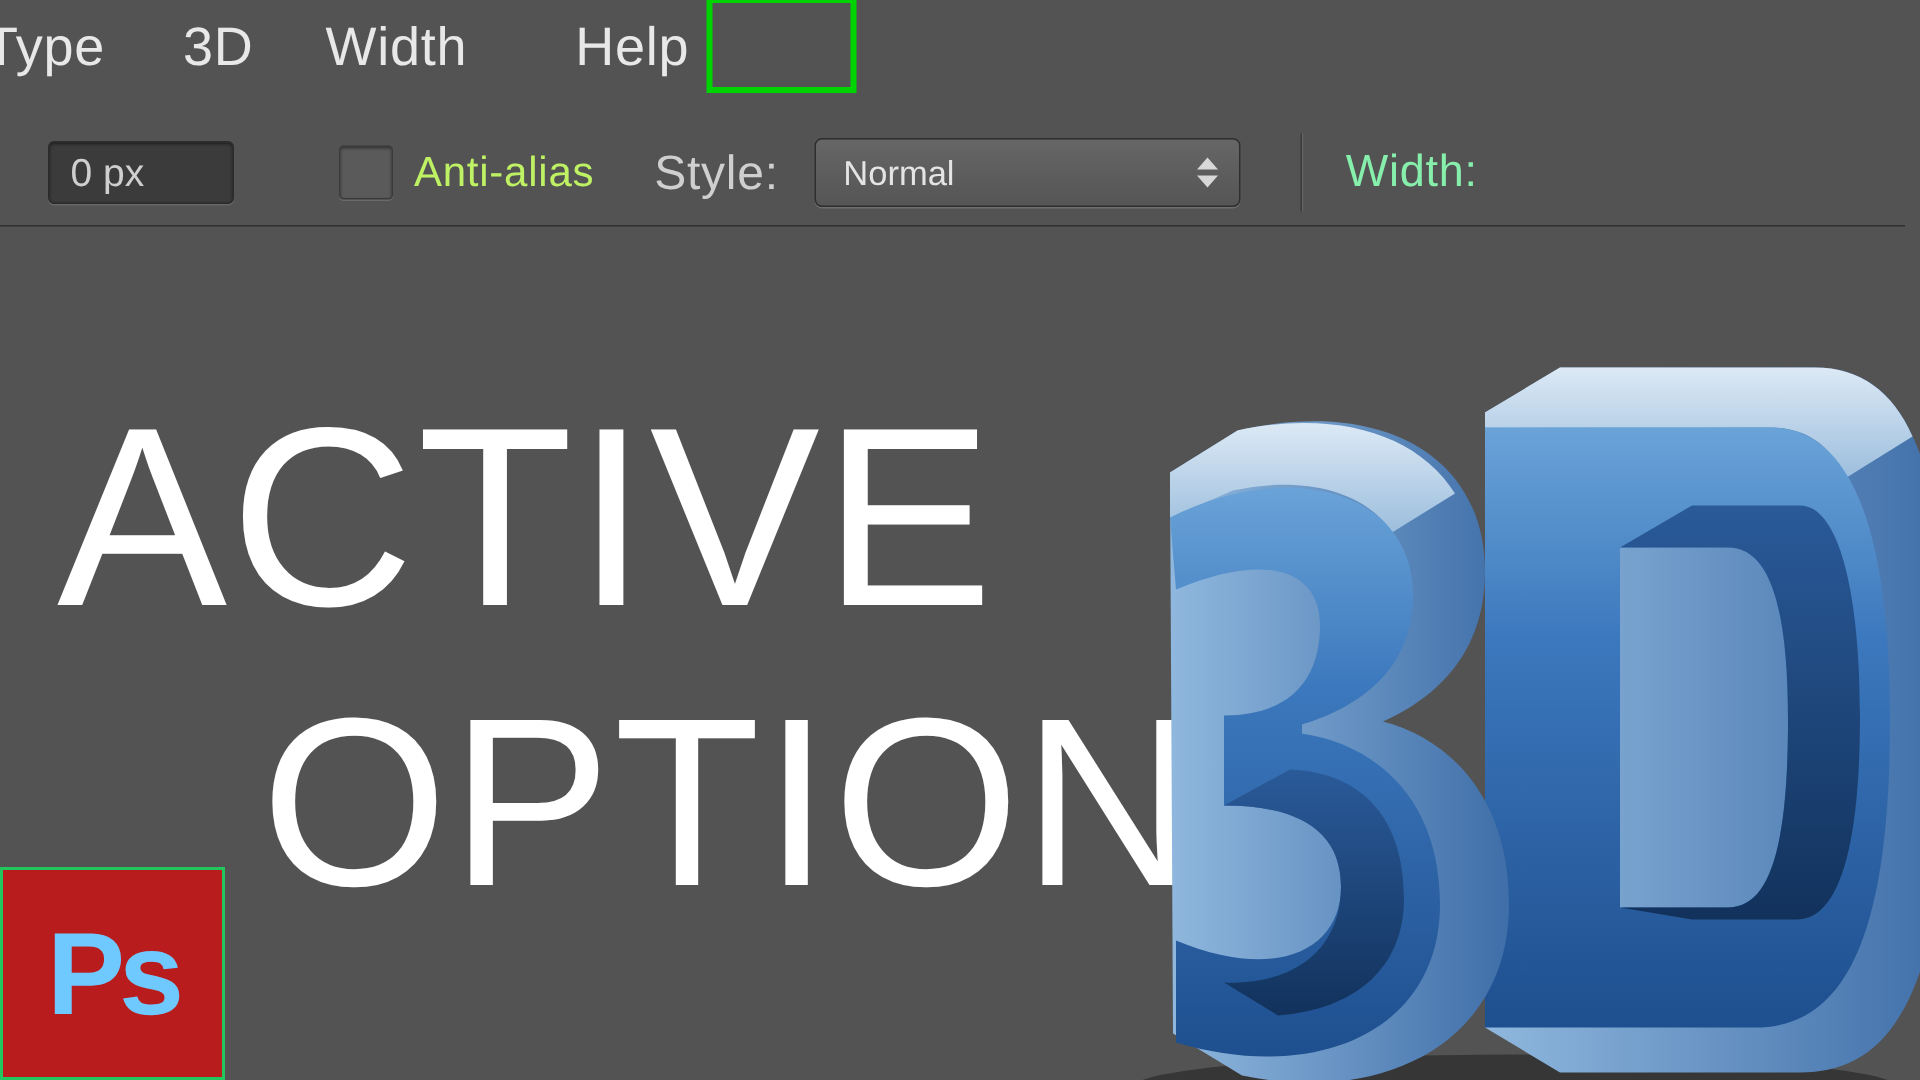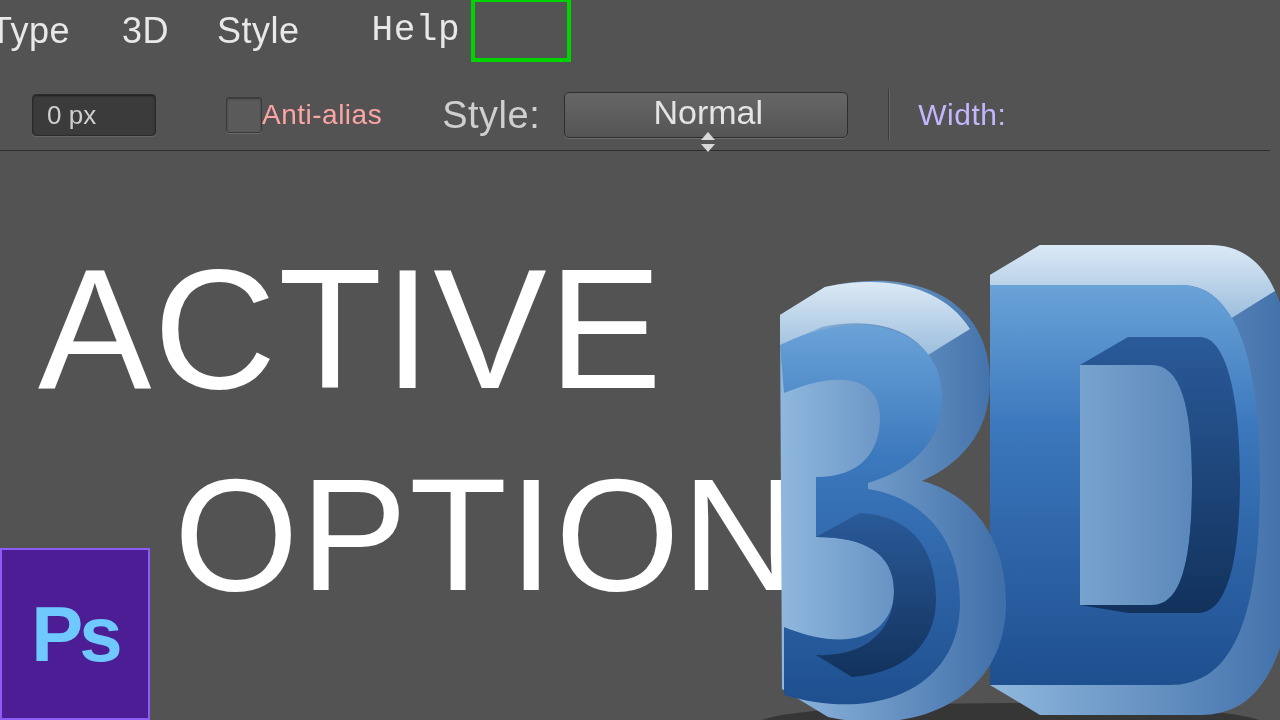--- a/index.html
+++ b/index.html
@@ -6,55 +6,55 @@
   
   .menubar{position:absolute;top:0;left:0;right:0;height:62px;display:flex;align-items:flex-end;padding:0 0 0 0;}
   .menu-item{font-size:36px;font-weight:300;letter-spacing:0.5px;color:#e8e8e8;height:62px;line-height:62px;padding:0 14px;cursor:default;user-select:none;}
   .menu-item.first{margin-left:-10px;}
   .menu-item.type{width:84px;padding-left:0;}
   .menu-item.select{margin-left:58px;}
   .menu-item.filter{margin-left:56px;}
   .menu-item.threeD{margin-left:20px;}
   .menu-item.view{margin-left:20px;}
   .menu-item.window{margin-left:46px;}
-  .menu-item.help{margin-left:44px;font-family:Liberation Mono, monospace;}
+  .menu-item.help{margin-left:44px;}
   .highlight{position:absolute;border:4px solid #00d400;box-sizing:border-box;top:-2px;left:471px;width:100px;height:64px;}
   
   .options{position:absolute;top:80px;left:0;right:10px;height:70px;display:flex;align-items:center;border-bottom:1px solid #2f2f2f;}
   .field-box{background:#3b3b3b;border:1px solid #2b2b2b;box-shadow:inset 0 1px 2px rgba(0,0,0,.5),0 1px 0 #666;border-radius:4px;height:40px;display:flex;align-items:center;color:#cfcfcf;font-size:26px;padding:0 14px;}
   .px-box{margin-left:32px;width:94px;}
   .chk{width:34px;height:34px;border-radius:3px;background:#5a5a5a;border:1px solid #3a3a3a;box-shadow:inset 0 1px 2px rgba(0,0,0,.4),0 1px 0 #6a6a6a;margin-left:70px;}
-  .chk-label{font-size:28px;color:#fca5a5;letter-spacing:0.5px;}
-  .style-label{font-size:38px;color:#cfcfcf;margin-left:60px;letter-spacing:0.5px;}
-  .style-sel{margin-left:24px;height:44px;width:250px;background:linear-gradient(#666,#555);border:1px solid #2e2e2e;border-radius:5px;box-shadow:0 1px 0 #6e6e6e;display:flex;align-items:center;justify-content:space-between;padding:0 14px 0 18px;color:#e4e4e4;font-size:34px;flex-direction:column;}
+  .chk-label{font-size:28px;color:#bef264;margin-left:14px;letter-spacing:0.5px;}
+  .style-label{font-size:32px;color:#cfcfcf;margin-left:40px;letter-spacing:0.5px;}
+  .style-sel{margin-left:24px;height:44px;width:250px;background:linear-gradient(#666,#555);border:1px solid #2e2e2e;border-radius:5px;box-shadow:0 1px 0 #6e6e6e;display:flex;align-items:center;justify-content:space-between;padding:0 14px 0 18px;color:#e4e4e4;font-size:23px;}
   .sel-arrows{display:flex;flex-direction:column;align-items:center;line-height:0;}
   .tri{width:0;height:0;border-left:7px solid transparent;border-right:7px solid transparent;}
   .tri.up{border-bottom:8px solid #d8d8d8;margin-bottom:4px;}
   .tri.down{border-top:8px solid #d8d8d8;}
   .divider{width:1px;height:52px;background:#3a3a3a;border-right:1px solid #666;margin-left:40px;}
-  .width-label{font-size:30px;color:#c4b5fd;margin-left:28px;letter-spacing:0.5px;}
+  .width-label{font-size:30px;color:#86efac;margin-left:28px;letter-spacing:0.5px;}
   
   .overlay-text{position:absolute;left:38px;color:#fff;font-family:"Arial Black",Impact,Arial,sans-serif;text-transform:uppercase;}
-  .t-active{top:244px;font-size:170px;letter-spacing:2px;line-height:1;}
+  .t-active{top:260px;font-size:170px;letter-spacing:2px;line-height:1;}
   .t-option{top:455px;left:174px;font-size:160px;letter-spacing:2px;line-height:1;}
   
   
-  .ps-logo{position:absolute;left:0;bottom:0;width:150px;height:172px;background:#4c1d95;border:2px solid #8b5cf6;box-sizing:border-box;display:flex;align-items:center;justify-content:center;}
+  .ps-logo{position:absolute;left:0;bottom:0;width:150px;height:142px;background:#b91c1c;border:2px solid #22c55e;box-sizing:border-box;display:flex;align-items:center;justify-content:center;}
   .ps-logo span{font-family:Arial,sans-serif;font-weight:700;font-size:78px;color:#6fc9ff;letter-spacing:-4px;}
   
   .logo3d{position:absolute;right:0;bottom:-30px;width:560px;height:520px;}
   .logo3d svg{width:100%;height:100%;}
 </style>
 </head>
 <body>
 
 <div class="menubar">
   <div class="menu-item first type">Type</div>
   <div class="menu-item threeD">3D</div>
-  <div class="menu-item view">Style</div>
+  <div class="menu-item view">Width</div>
   <div class="menu-item help">Help</div>
   <div class="highlight"></div>
 </div>
 
 <div class="options">
   <div class="field-box px-box">0 px</div>
   <div class="chk"></div>
   <div class="chk-label">Anti-alias</div>
   <div class="style-label">Style:</div>
   <div class="style-sel">

